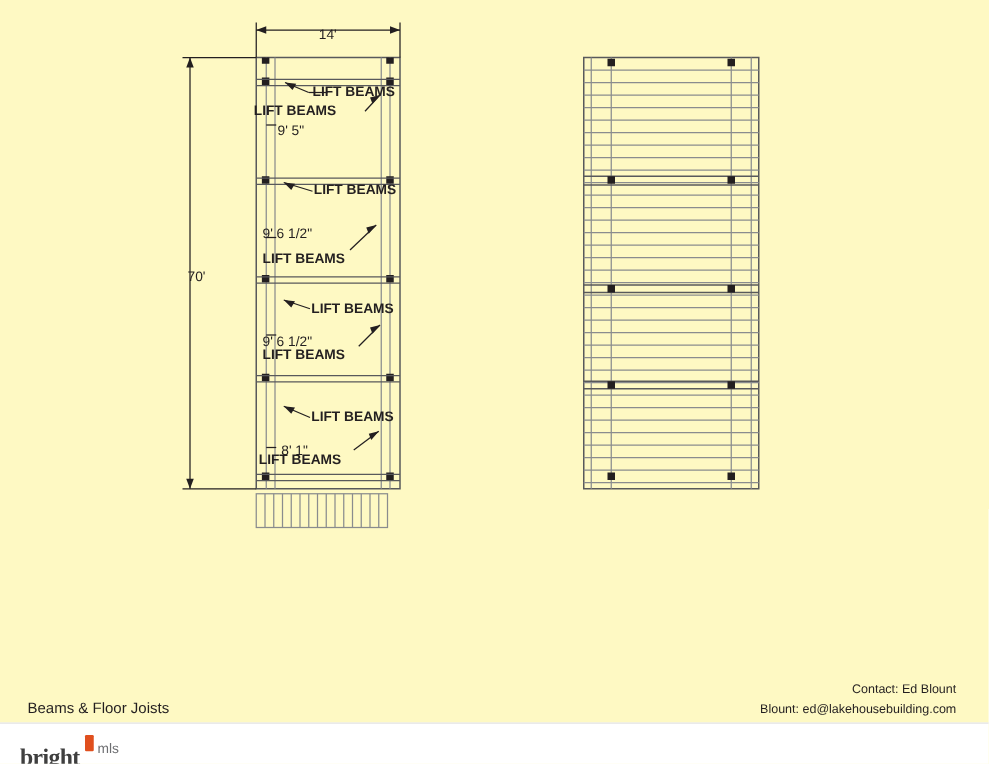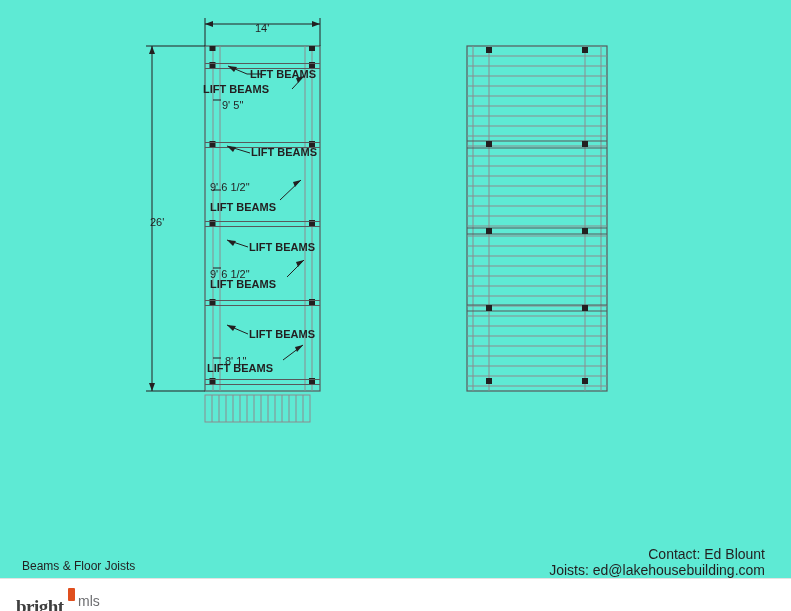--- a/index.html
+++ b/index.html
@@ -13,21 +13,21 @@
     position: relative;
     font-family: "Liberation Sans", sans-serif;
     color: #231f20;
     overflow: hidden;
   }
   #sheet {
     position: absolute;
     left: 0; top: 0;
     width: 791px;
     height: 611px;
-    background: #5eead4;
+    background: #fef9c3;
   }
   .lbl {
     position: absolute;
     font-size: 11px;
     line-height: 12px;
     color: #231f20;
     white-space: nowrap;
     font-weight: bold;
   }
   .dim {
@@ -41,21 +41,21 @@
     position: absolute;
     left: 22px;
     top: 559px;
     font-size: 12px;
     color: #231f20;
     white-space: nowrap;
   }
   .footer-right {
     position: absolute;
     right: 26px;
-    font-size: 14px;
+    font-size: 10px;
     color: #231f20;
     white-space: nowrap;
     text-align: center;
   }
   #contact-line { top: 546px; }
   #email-line { top: 562px; }
 
   
   #watermark {
     position: absolute;
@@ -265,41 +265,41 @@
         <rect x="486" y="305" width="6" height="6"></rect>
         <rect x="582" y="305" width="6" height="6"></rect>
         <rect x="486" y="378" width="6" height="6"></rect>
         <rect x="582" y="378" width="6" height="6"></rect>
       </g>
     </g>
   </svg>
 
   <div class="dim" style="left:255px; top:22px;">14'</div>
 
-  <div class="dim" style="left:150px; top:216px;">26'</div>
+  <div class="dim" style="left:150px; top:216px;">70'</div>
 
   <div class="lbl" style="left:250px; top:68px;">LIFT BEAMS</div>
   <div class="lbl" style="left:203px; top:83px;">LIFT BEAMS</div>
   <div class="dim" style="left:222px; top:99px;">9' 5"</div>
 
   <div class="lbl" style="left:251px; top:146px;">LIFT BEAMS</div>
   <div class="dim" style="left:210px; top:181px;">9' 6 1/2"</div>
   <div class="lbl" style="left:210px; top:201px;">LIFT BEAMS</div>
 
   <div class="lbl" style="left:249px; top:241px;">LIFT BEAMS</div>
   <div class="dim" style="left:210px; top:268px;">9' 6 1/2"</div>
   <div class="lbl" style="left:210px; top:278px;">LIFT BEAMS</div>
 
   <div class="lbl" style="left:249px; top:328px;">LIFT BEAMS</div>
   <div class="dim" style="left:225px; top:355px;">8' 1"</div>
   <div class="lbl" style="left:207px; top:362px;">LIFT BEAMS</div>
 
   <div class="footer-left">Beams &amp; Floor Joists</div>
 
   <div class="footer-right" id="contact-line">Contact: Ed Blount</div>
-  <div class="footer-right" id="email-line">Joists: ed@lakehousebuilding.com</div>
+  <div class="footer-right" id="email-line">Blount: ed@lakehousebuilding.com</div>
 
   <div id="watermark"></div>
   <div id="watermark-text">bright</div>
   <div id="watermark-accent"></div>
-  <div class="footer-left" style="left:78px; top:593px; font-size:14px; color:#6d6e71;">mls</div>
+  <div class="footer-left" style="left:78px; top:593px; font-size:11px; color:#6d6e71;">mls</div>
 
 </div>
 
 </body></html>

